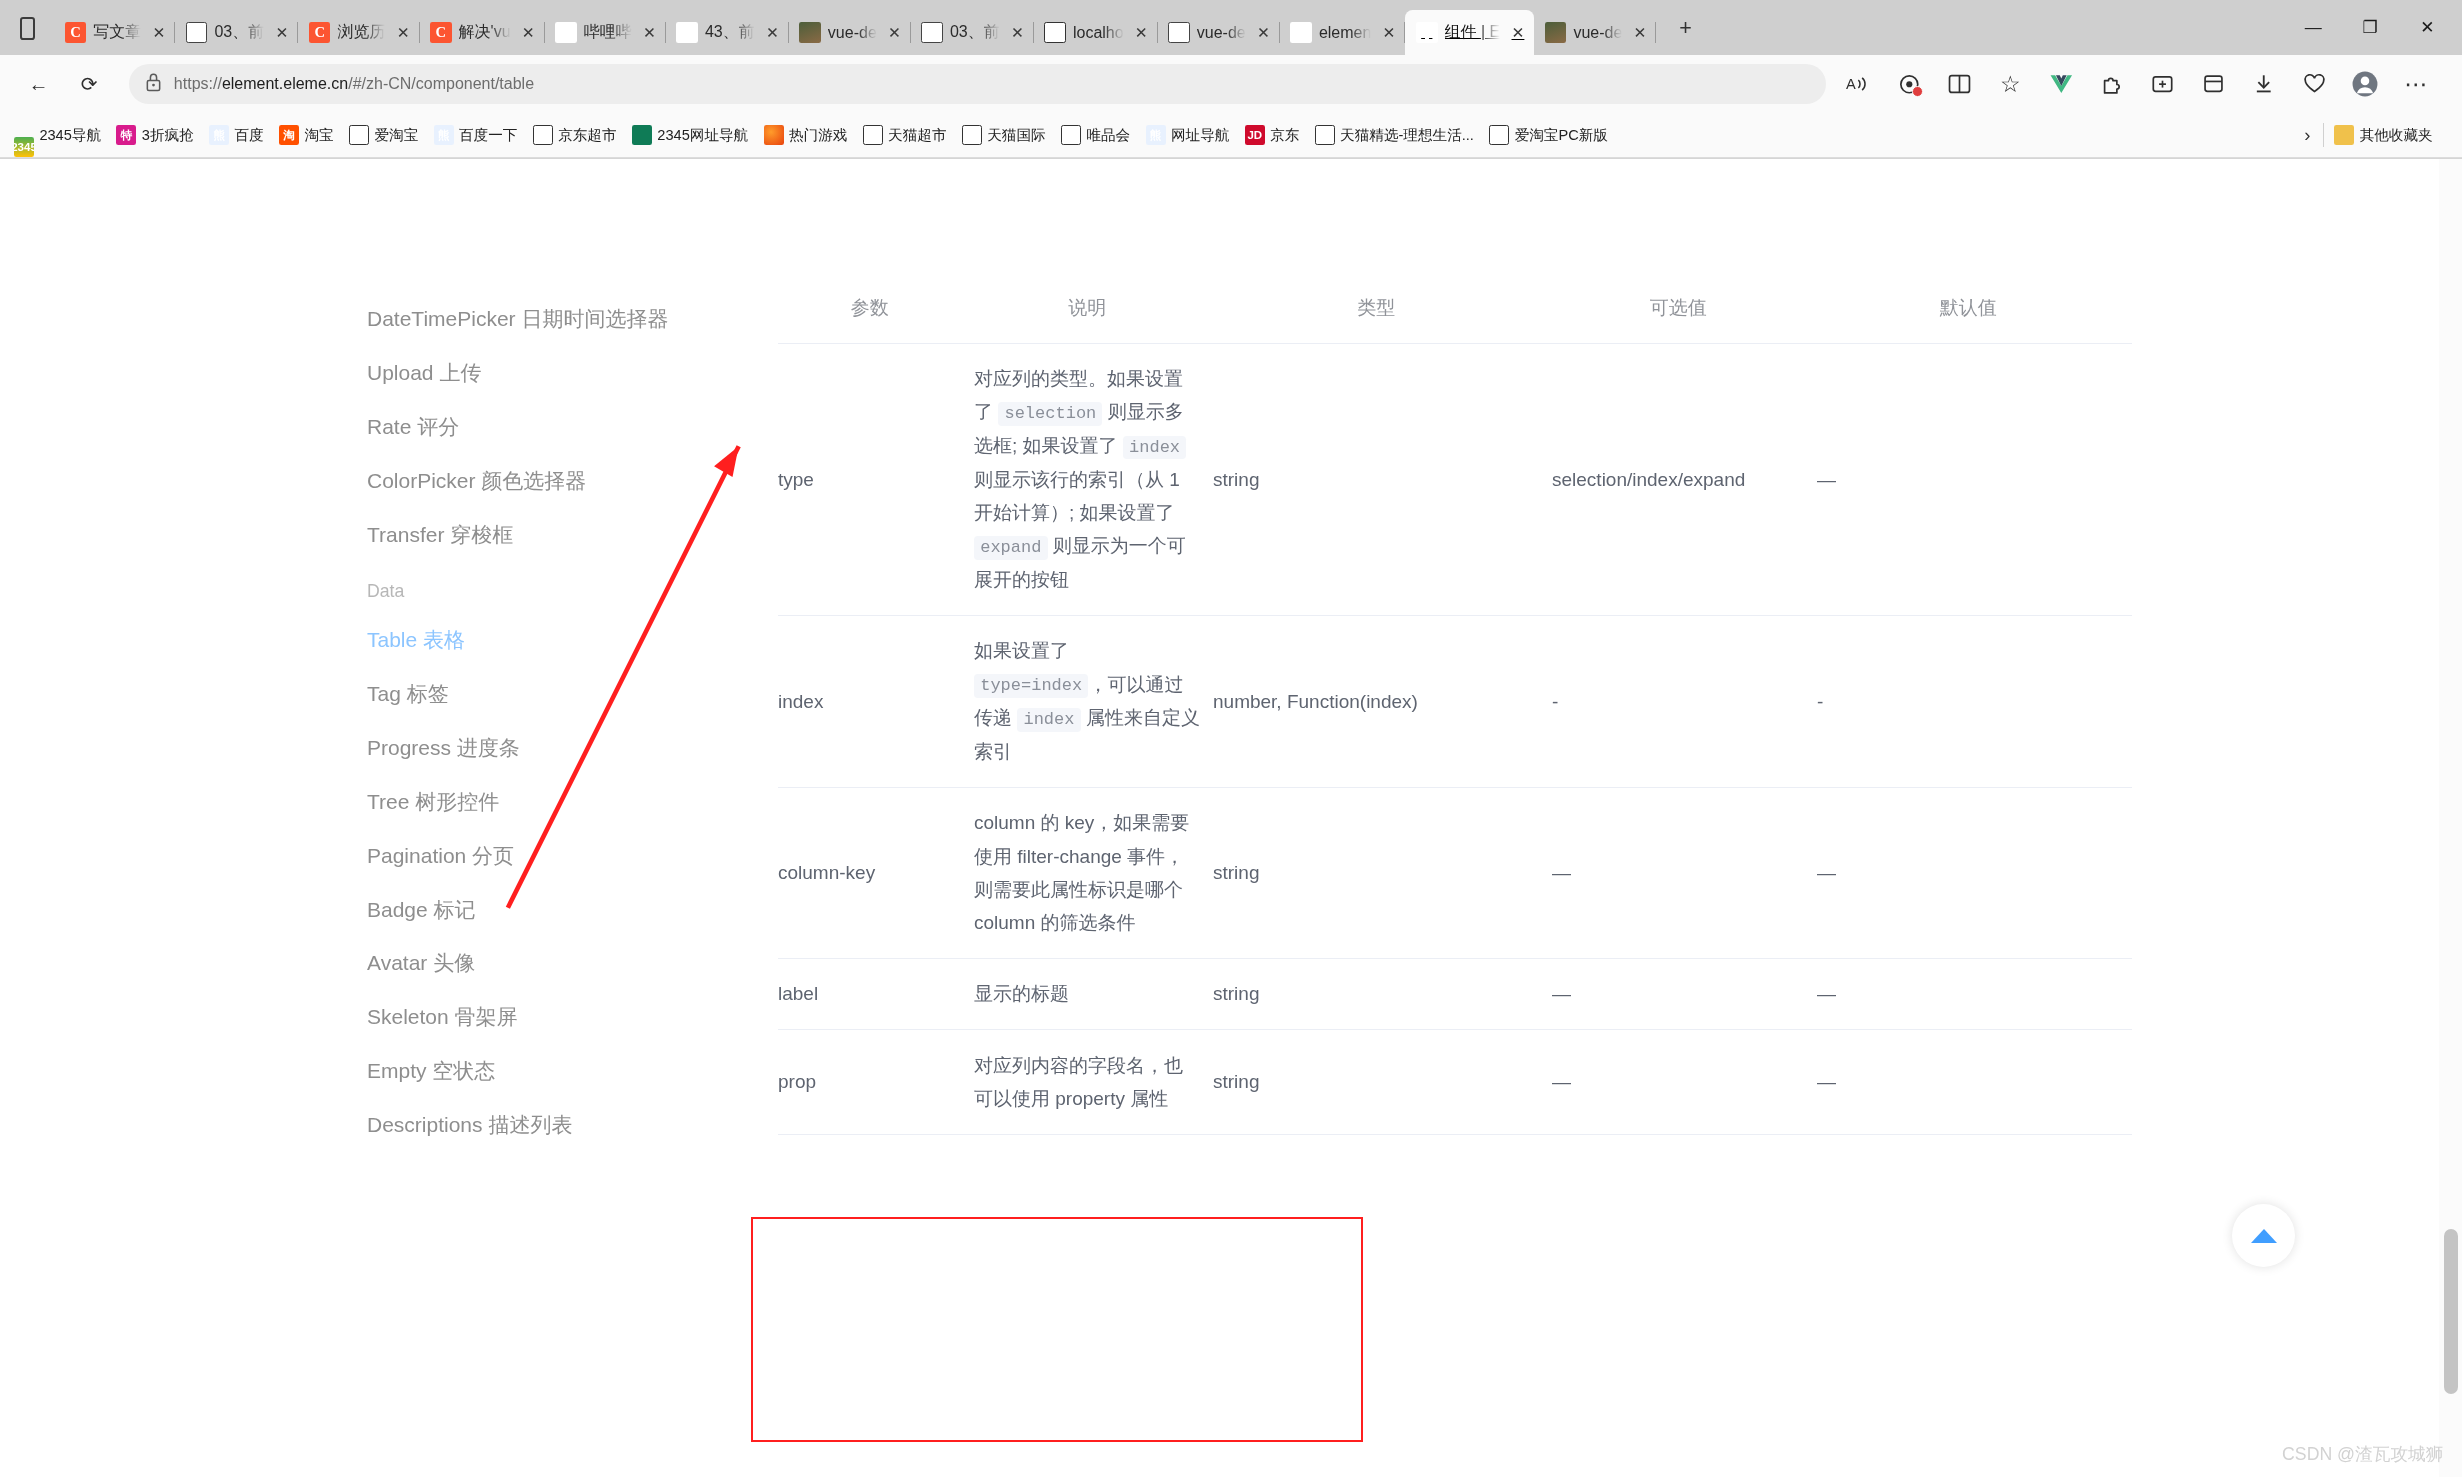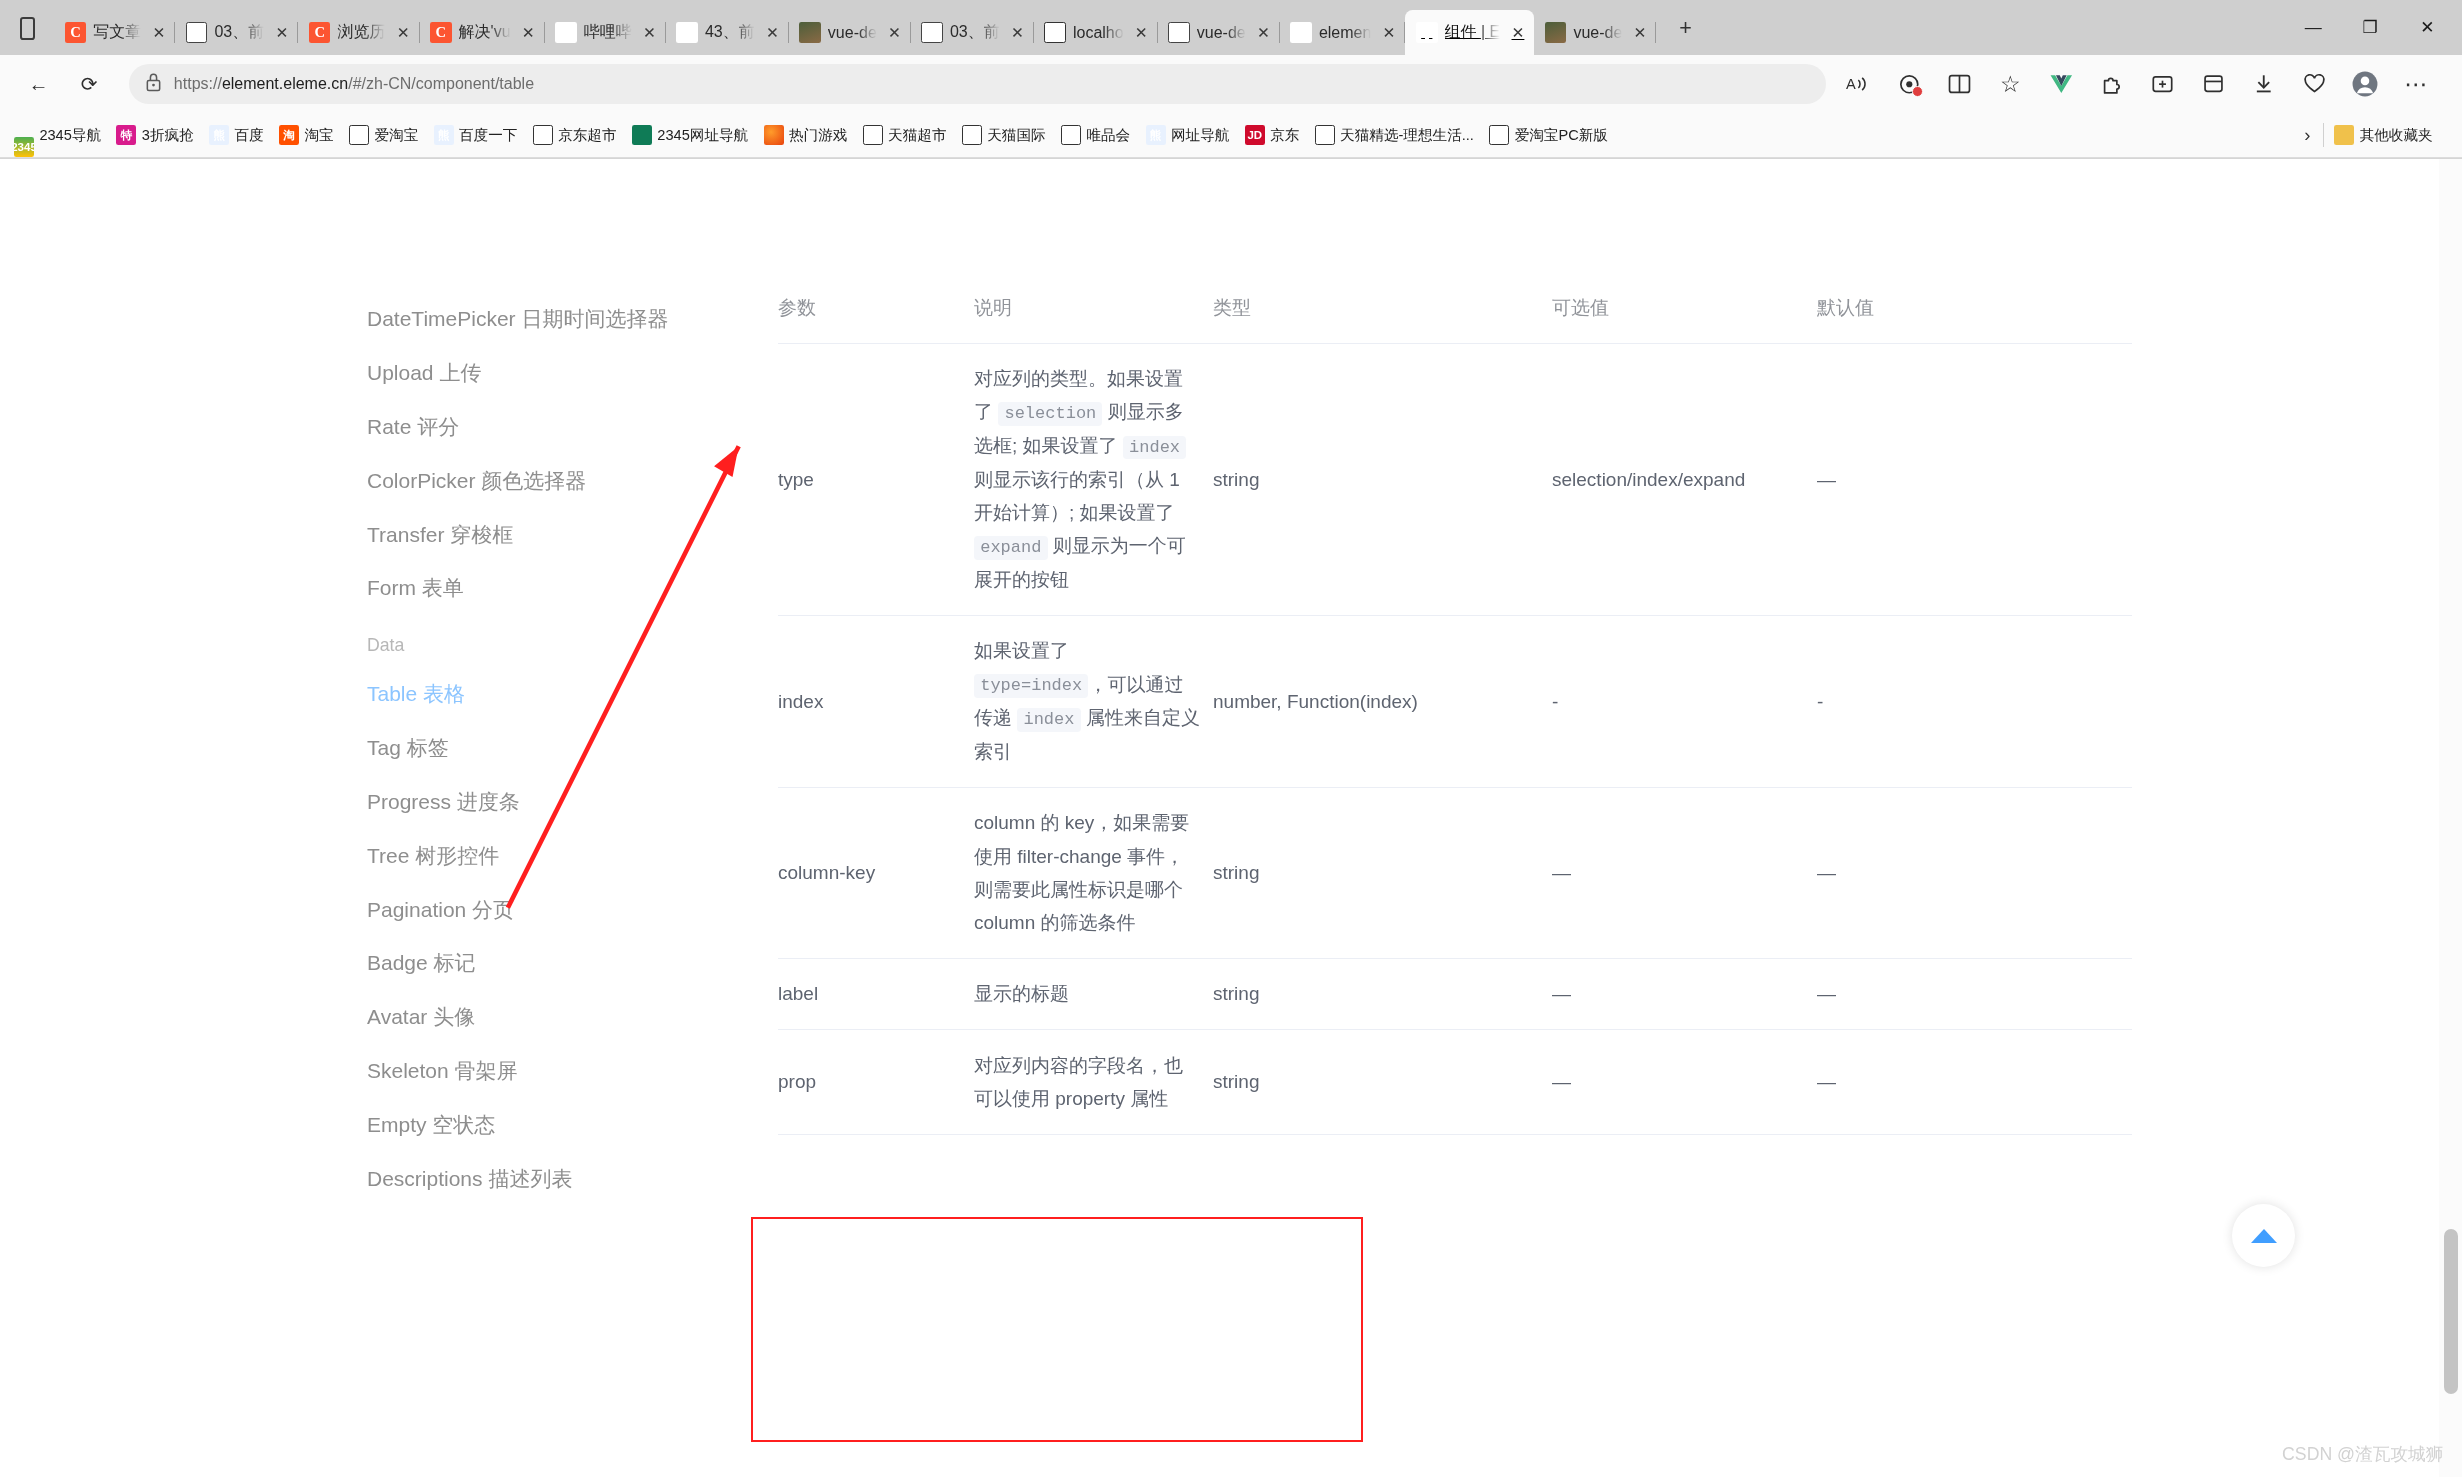--- a/index.html
+++ b/index.html
@@ -200,21 +200,21 @@
 
   
   .content { position: absolute; left: 762px; top: 146px; width: 1362px; }
   .sec-title {
     font-size: 29px; color: #1f2d3d; font-weight: 400;
     display: inline-block; padding: 17px 20px 18.5px 23px;
     border: 2.3px solid #ff1f1f; margin-left: -23px;
   }
   table.attrs { width: 1354px; border-collapse: collapse; margin-top: 28px; }
   table.attrs th {
-    text-align: left; font-size: 19px; font-weight: 400; color: #909399;
+    text-align: center; font-size: 19px; font-weight: 400; color: #909399;
     padding: 21.5px 12.3px 21.5px 0; border-bottom: 1.5px solid #ebeef5;
   }
   table.attrs td {
     font-size: 19px; color: #5e6470; padding: 18.5px 12.3px 18.5px 0;
     border-bottom: 1.5px solid #ebeef5; vertical-align: middle;
     line-height: 1.75;
   }
   table.attrs col.c1 { width: 196px; }
   table.attrs col.c2 { width: 239px; }
   table.attrs col.c3 { width: 339px; }
@@ -541,21 +541,20 @@
 
       <div class="sidebar" id="sidebar" style="top:-29px">
           <div class="side-link">Slider 滑块</div>
           <div class="side-link">TimePicker 时间选择器</div>
           <div class="side-link">DatePicker 日期选择器</div>
           <div class="side-link">DateTimePicker 日期时间选择器</div>
           <div class="side-link">Upload 上传</div>
           <div class="side-link">Rate 评分</div>
           <div class="side-link">ColorPicker 颜色选择器</div>
           <div class="side-link">Transfer 穿梭框</div>
-          <div class="side-link">Form 表单</div>
           <div class="side-group">Data</div>
           <div class="side-link active">Table 表格</div>
           <div class="side-link">Tag 标签</div>
           <div class="side-link">Progress 进度条</div>
           <div class="side-link">Tree 树形控件</div>
           <div class="side-link">Pagination 分页</div>
           <div class="side-link">Badge 标记</div>
           <div class="side-link">Avatar 头像</div>
           <div class="side-link">Skeleton 骨架屏</div>
           <div class="side-link">Empty 空状态</div>

